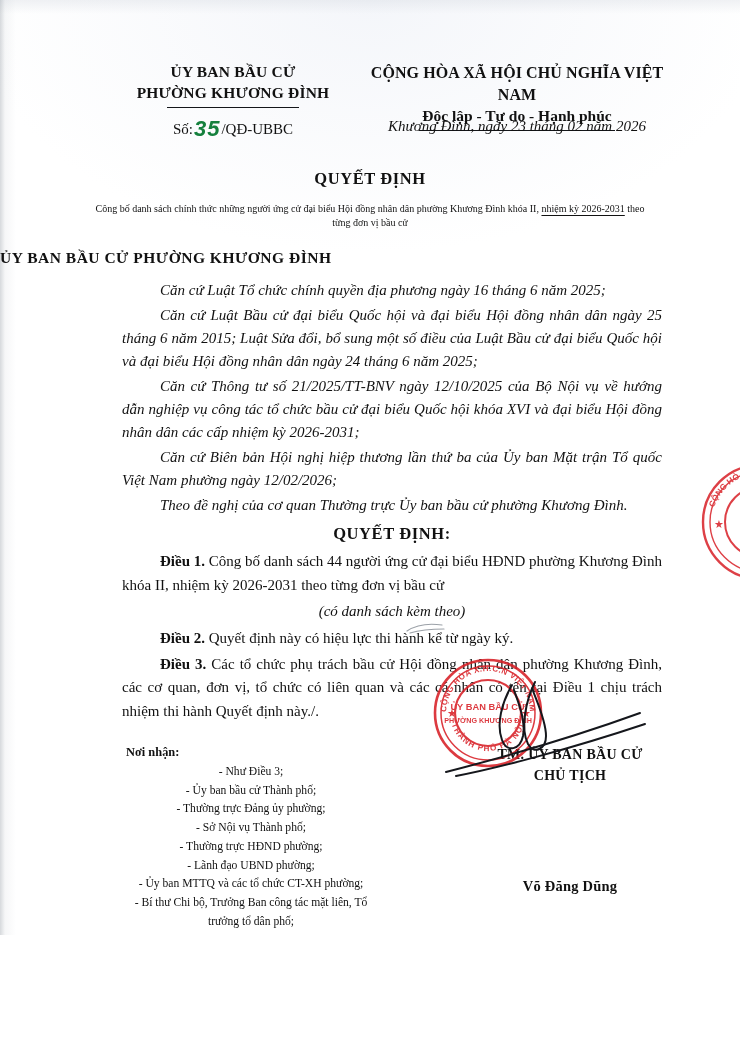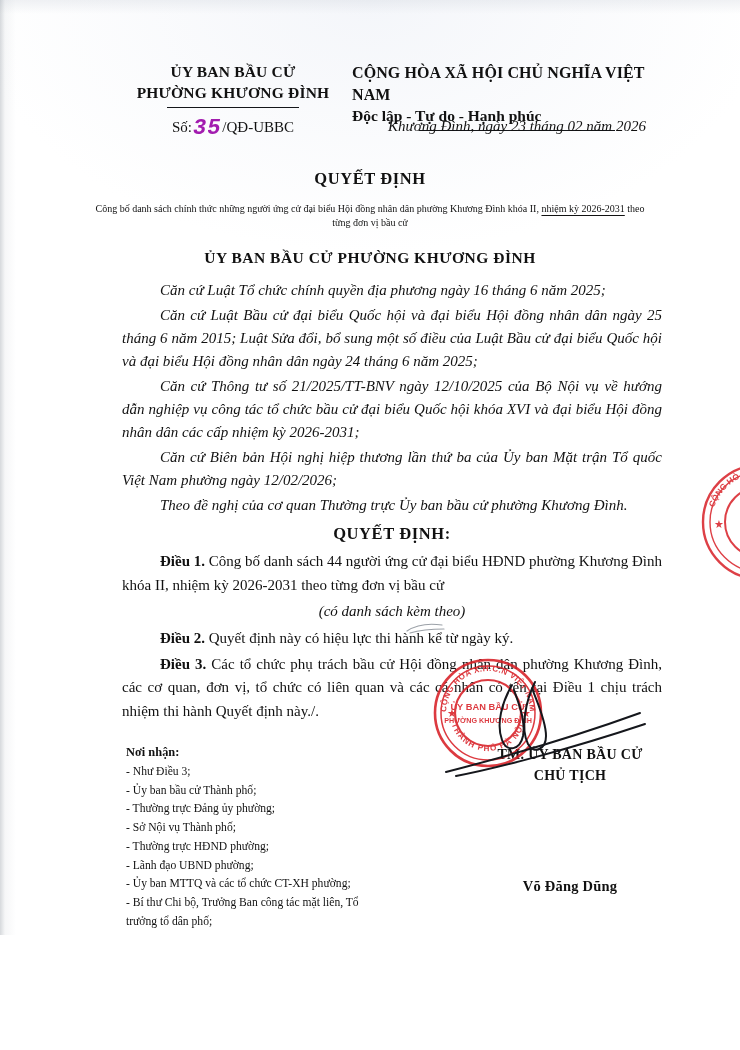--- a/index.html
+++ b/index.html
@@ -48,20 +48,21 @@
     left: 118px;
     top: 0;
     width: 230px;
     text-align: center;
   }
   .nation-block {
     position: absolute;
     left: 352px;
     top: 0;
     width: 330px;
+    text-align: center;
   }
   .hdr-line-1 {
     font-weight: bold;
     font-size: 15.5px;
     letter-spacing: .2px;
     line-height: 1.35;
   }
   .hdr-line-2 {
     font-weight: bold;
     font-size: 15.5px;
@@ -90,22 +91,22 @@
   .docnum {
     position: absolute;
     left: 118px;
     top: 54px;
     width: 230px;
     text-align: center;
     font-size: 15px;
     white-space: nowrap;
   }
   .handwritten-num {
-    font-family: Liberation Mono, monospace;
-    color: #a21caf;
+    font-family: Liberation Sans, sans-serif;
+    color: #15803d;
     font-size: 22px;
     font-style: italic;
     font-weight: 600;
     letter-spacing: 1px;
     vertical-align: -2px;
     margin: 4px 1px;
   }
   .dateline {
     position: absolute;
     left: 352px;
@@ -135,21 +136,21 @@
     margin: 10px auto 0;
     width: 560px;
   }
   .u { text-decoration: underline; text-underline-offset: 2.5px; }
 
   .issuer {
     font-weight: bold;
     font-size: 15.5px;
     letter-spacing: .5px;
     margin-top: 19px;
-    text-align: center;
+    text-align: left;
   }
 
   
   .body-block {
     width: 540px;
     margin: 12px auto 16px;
     margin-left: 122px;
   }
   .basis {
     font-style: italic;
@@ -194,21 +195,21 @@
     top: 0;
     width: 250px;
     font-size: 11.6px;
     line-height: 1.62;
   }
   .recipients-title {
     font-weight: bold;
     font-size: 12.4px;
     margin-bottom: 1px;
   }
-  .recipients div.r-item { white-space: pre-wrap; }
+  .recipients div.r-item { white-space: pre-wrap; text-align: center; }
 
   .sign-block {
     position: absolute;
     left: 455px;
     top: 2px;
     width: 230px;
     text-align: center;
   }
   .sign-role-1 {
     font-weight: bold;

